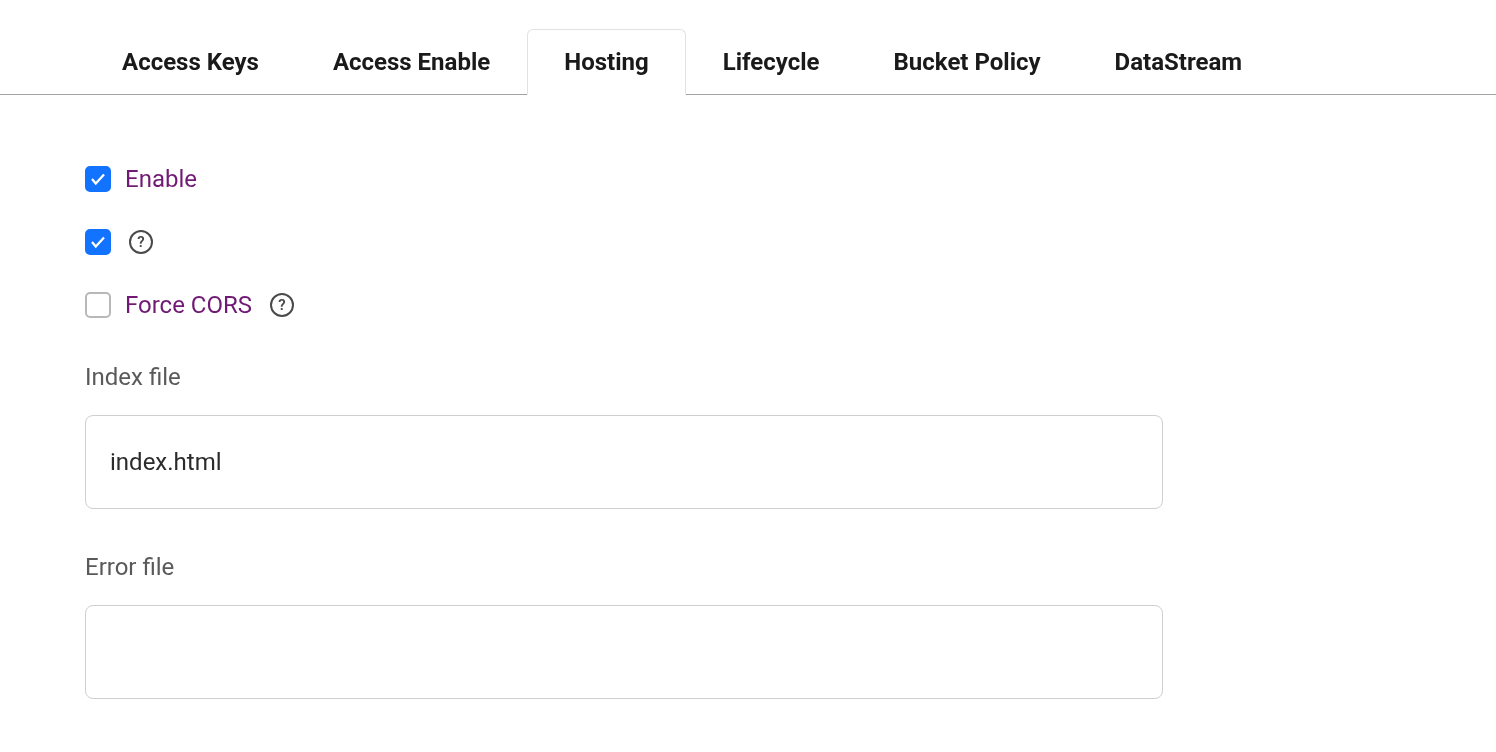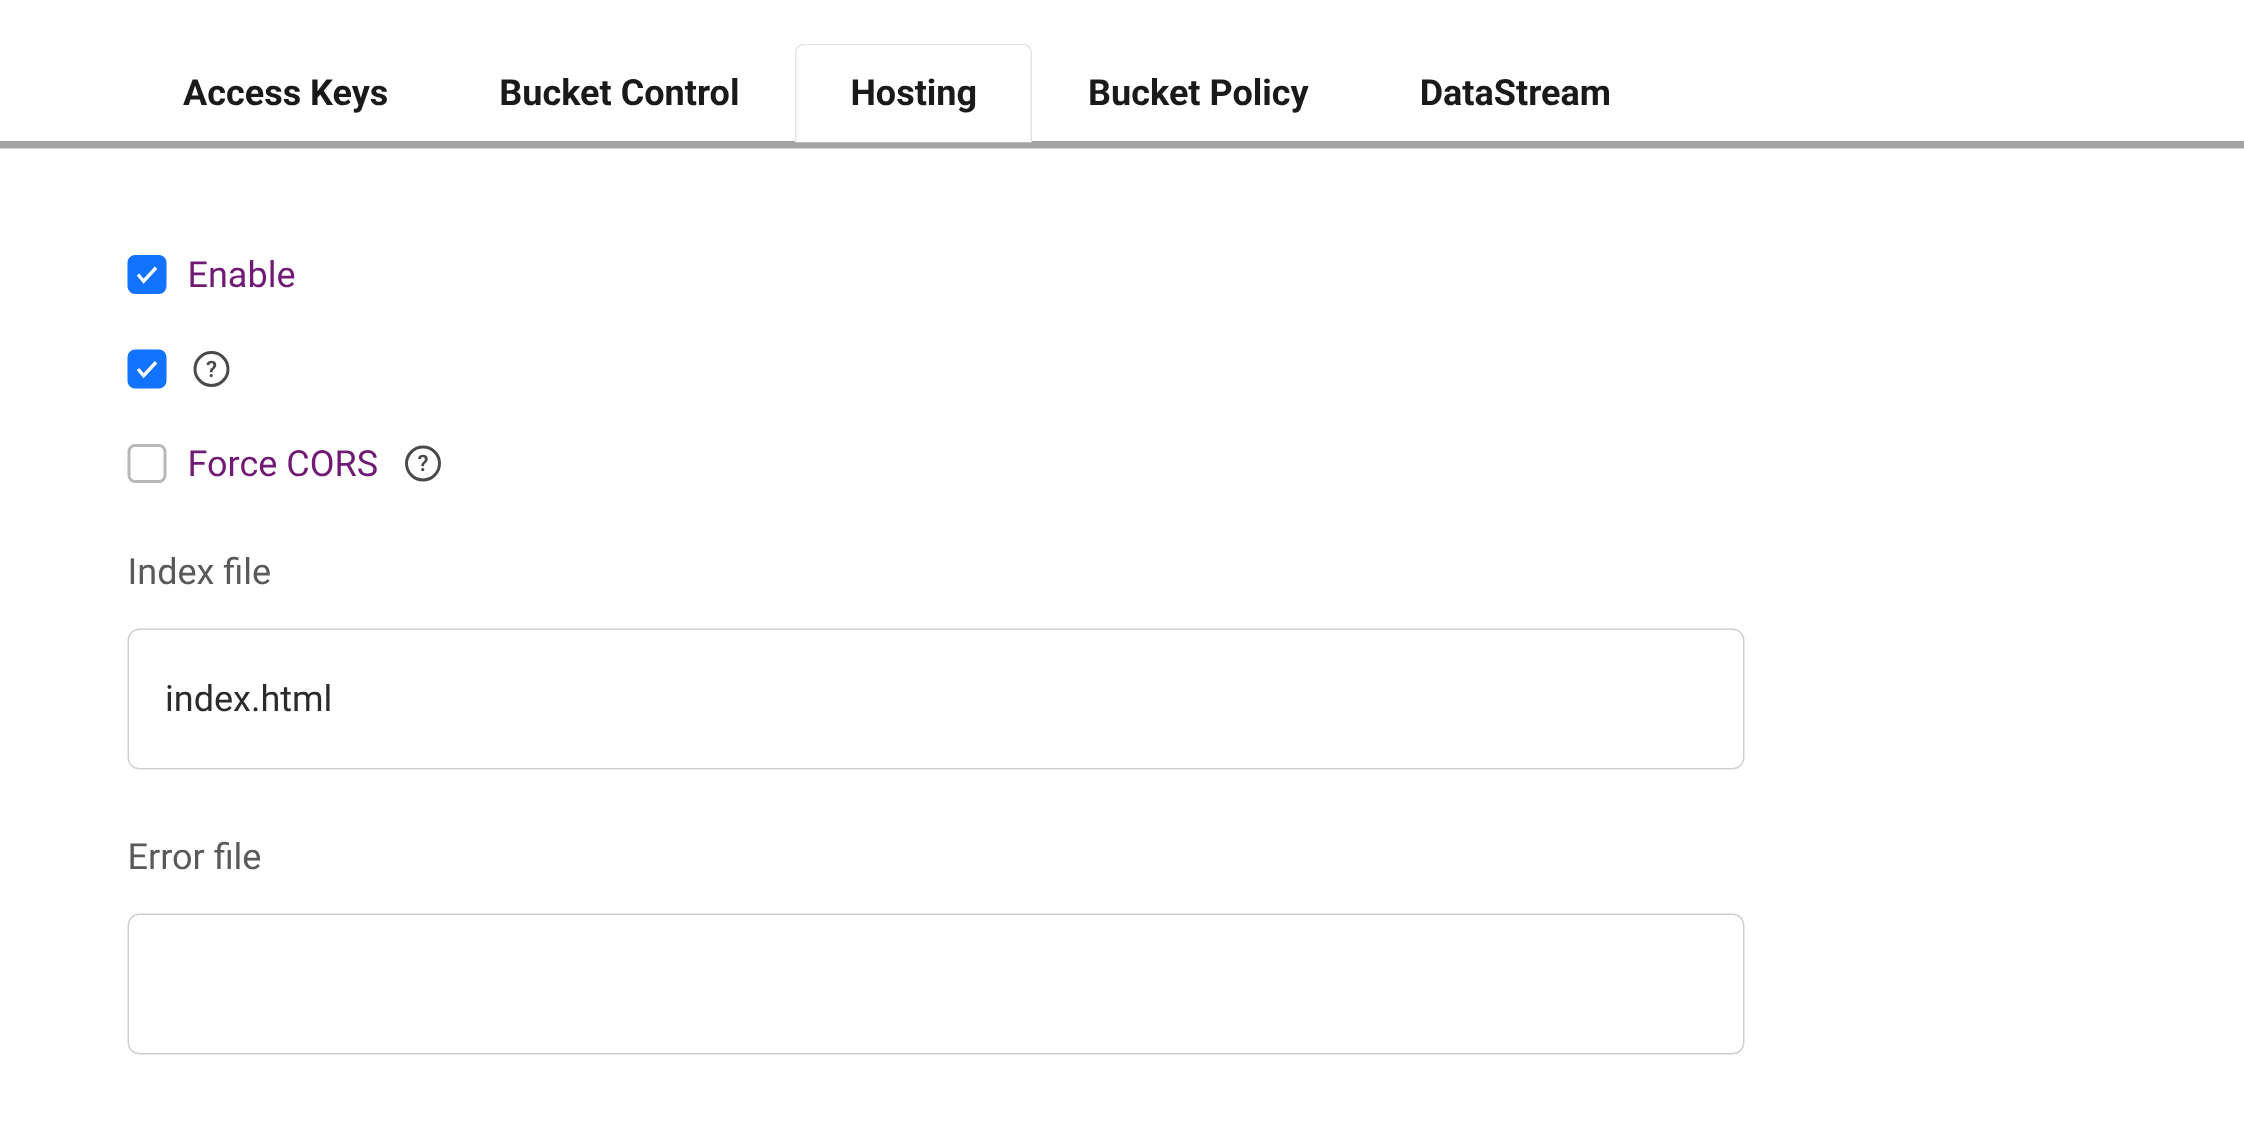--- a/index.html
+++ b/index.html
@@ -8,21 +8,21 @@
     padding: 0;
   }
   body {
     font-family: -apple-system, BlinkMacSystemFont, "Segoe UI", Roboto, "Helvetica Neue", Arial, sans-serif;
     background: #ffffff;
     color: #2b2b2b;
     width: 1496px;
   }
   .tabs {
     display: flex;
-    border-bottom: 5px solid #a3a3a3;
+    border-bottom: 1px solid #a3a3a3;
     padding-left: 85px;
     padding-top: 28px;
     gap: 0;
   }
   .tab {
     padding: 18px 36px;
     font-size: 24px;
     font-weight: 700;
     color: #1a1a1a;
     cursor: pointer;
@@ -113,22 +113,23 @@
     color: #2b2b2b;
     font-family: inherit;
     outline: none;
   }
 </style>
 </head>
 <body>
 
 <div class="tabs">
   <div class="tab">Access Keys</div>
-  <div class="tab">Bucket Control</div>
+  <div class="tab">Access Enable</div>
   <div class="tab active">Hosting</div>
+  <div class="tab">Lifecycle</div>
   <div class="tab">Bucket Policy</div>
   <div class="tab">DataStream</div>
 </div>
 
 <div class="content">
 
   <div class="checkbox-row">
     <div class="checkbox checked">
       <svg viewBox="0 0 24 24">
           <polyline points="4 12 9 18 20 6"></polyline>

